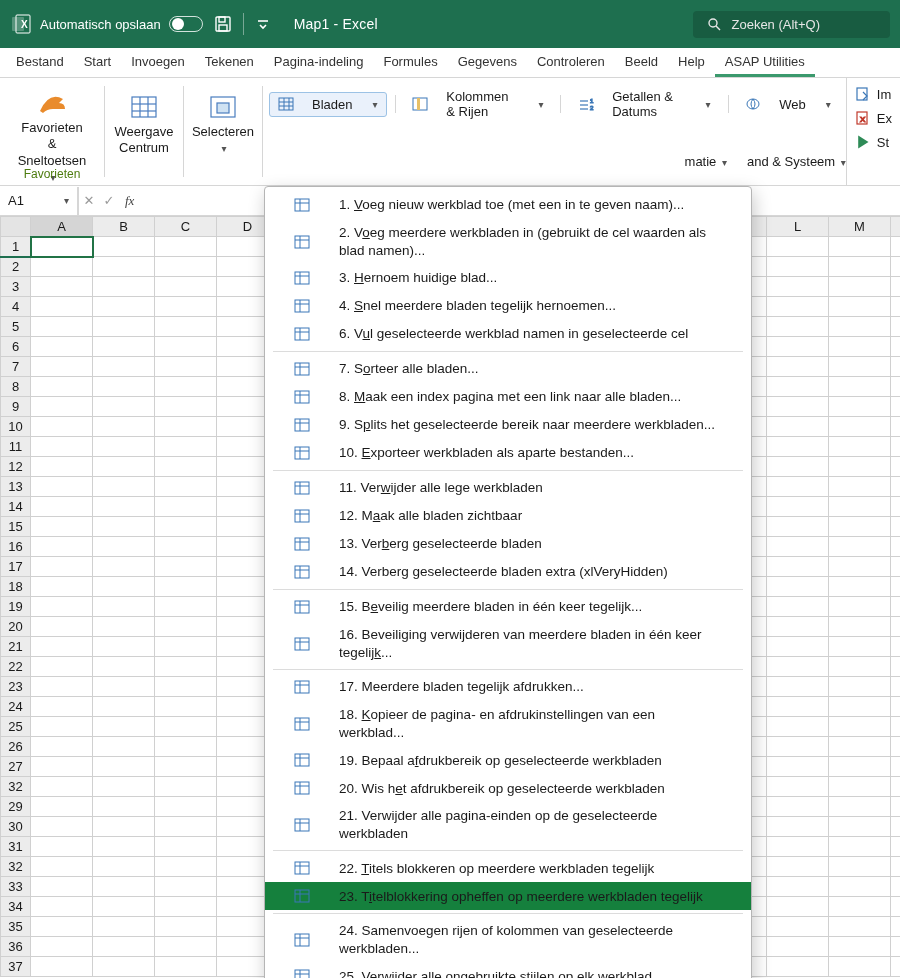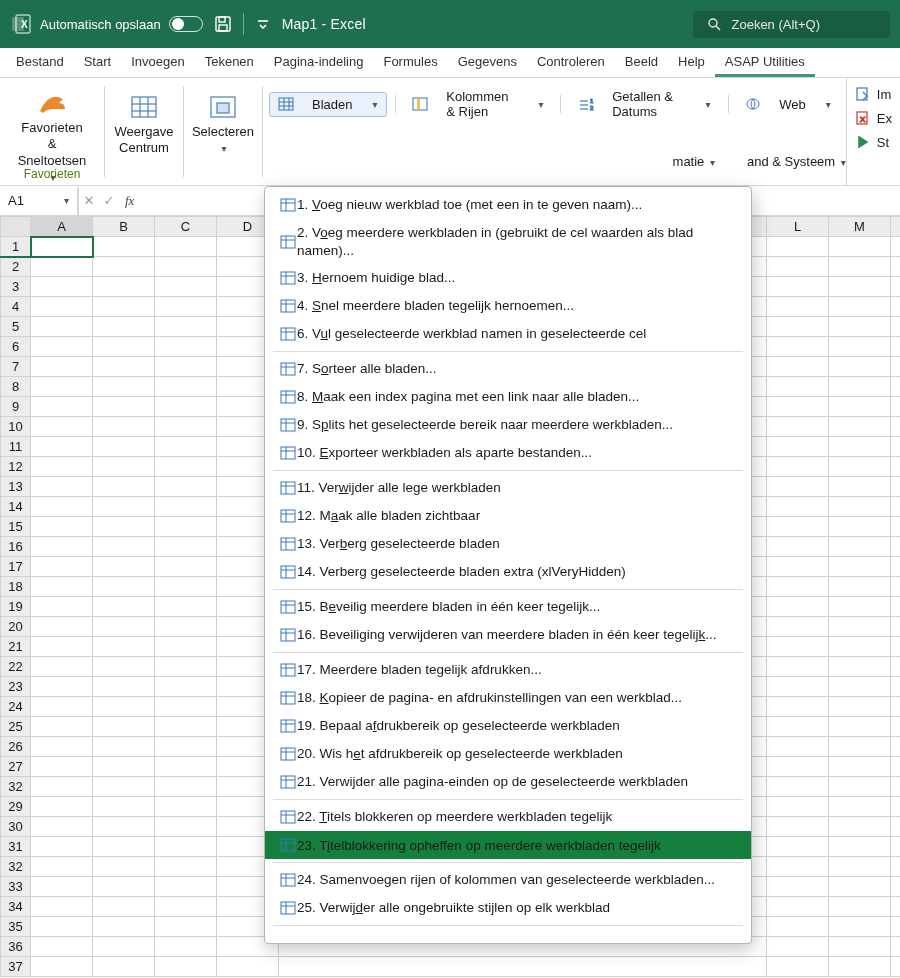--- a/index.html
+++ b/index.html
@@ -43,21 +43,21 @@
   .toggle{
     width:34px;height:16px;border:1px solid rgba(255,255,255,.8);border-radius:10px;
     position:relative;
   }
   .toggle::after{
     content:"";position:absolute;left:2px;top:1px;width:12px;height:12px;
     background:#fff;border-radius:50%;
   }
   .title-save{width:24px;height:24px;display:flex;align-items:center;justify-content:center;}
   .title-sep{width:1px;height:22px;background:rgba(255,255,255,.4);}
-  .title-text{font-size:14px;letter-spacing:.2px;}
+  .title-text{margin-left:12px;font-size:14px;letter-spacing:.2px;}
   .title-spacer{flex:1;}
   .search-box{
     display:flex;align-items:flex-start;gap:10px;
     background:var(--green-dark);border-radius:4px;
     padding:6px 70px 6px 14px;color:#e6e6e6;font-size:13px;
   }
   
   .tabs{
     height:30px;display:flex;align-items:flex-end;padding:0 6px;
     border-bottom:1px solid var(--light-border);
@@ -125,21 +125,21 @@
   th.colhead.sel, tbody th.sel{background:#d5d5d5;border-bottom:2px solid var(--green);}
   td.sel{outline:2px solid #217346;outline-offset:-1px;}
   
   .menu{
     position:absolute;left:264px;top:186px;width:488px;
     background:#fff;border:1px solid #b5b5b5;border-radius:4px;
     box-shadow:2px 6px 18px rgba(0,0,0,.22);
     z-index:100;padding:4px 0;
   }
   .menu-item{
-    display:flex;align-items:center;gap:0;padding:5px 14px;
+    display:flex;align-items:center;gap:28px;padding:5px 28px;
     cursor:pointer;font-size:13.5px;line-height:1.3;
   }
   .menu-item:hover,.menu-item.highlight{background:#15803d;align-items:flex-end;}
   .menu-item .mi-icon{width:18px;height:18px;flex:none;display:flex;align-items:center;justify-content:center;}
   .menu-item .mi-text u{text-decoration-thickness:1px;}
   .menu-sep{height:1px;background:#dcdcdc;margin:3px 8px;}
   
   svg{display:block;}
 </style>
 </head>
@@ -283,21 +283,21 @@
           <span>
             <svg width="16" height="14" viewBox="0 0 16 14" fill="none" stroke="#3b77b7" stroke-width="1">
               <ellipse cx="8" cy="7" rx="6" ry="5"></ellipse>
               <path d="M8 2 Q4 7 8 12 Q12 7 8 2"></path>
             </svg>
           </span>
           <span>Web</span>
           <span class="chev">▾</span>
         </div>
       </div>
-    <div class="ribbon-row" id="ribbon-partial" style="justify-content:flex-end;padding-right:0;gap:32px;margin-top:24px;">
+    <div class="ribbon-row" id="ribbon-partial" style="justify-content:flex-end;padding-right:0;gap:20px;margin-top:24px;">
         <span><span>matie</span> <span class="chev">▾</span></span>
         <span><span>and &amp; Systeem</span> <span class="chev">▾</span></span>
       </div>
   </div>
   <div class="ribbon-right" id="ribbon-right">
       <div class="icon-line">
         <span>
           <svg width="16" height="16" viewBox="0 0 16 16" fill="none" stroke="#3b77b7" stroke-width="1.2">
             <rect x="2" y="2" width="10" height="12"></rect>
             <polyline points="8,6 12,10 8,14" fill="none"></polyline>

